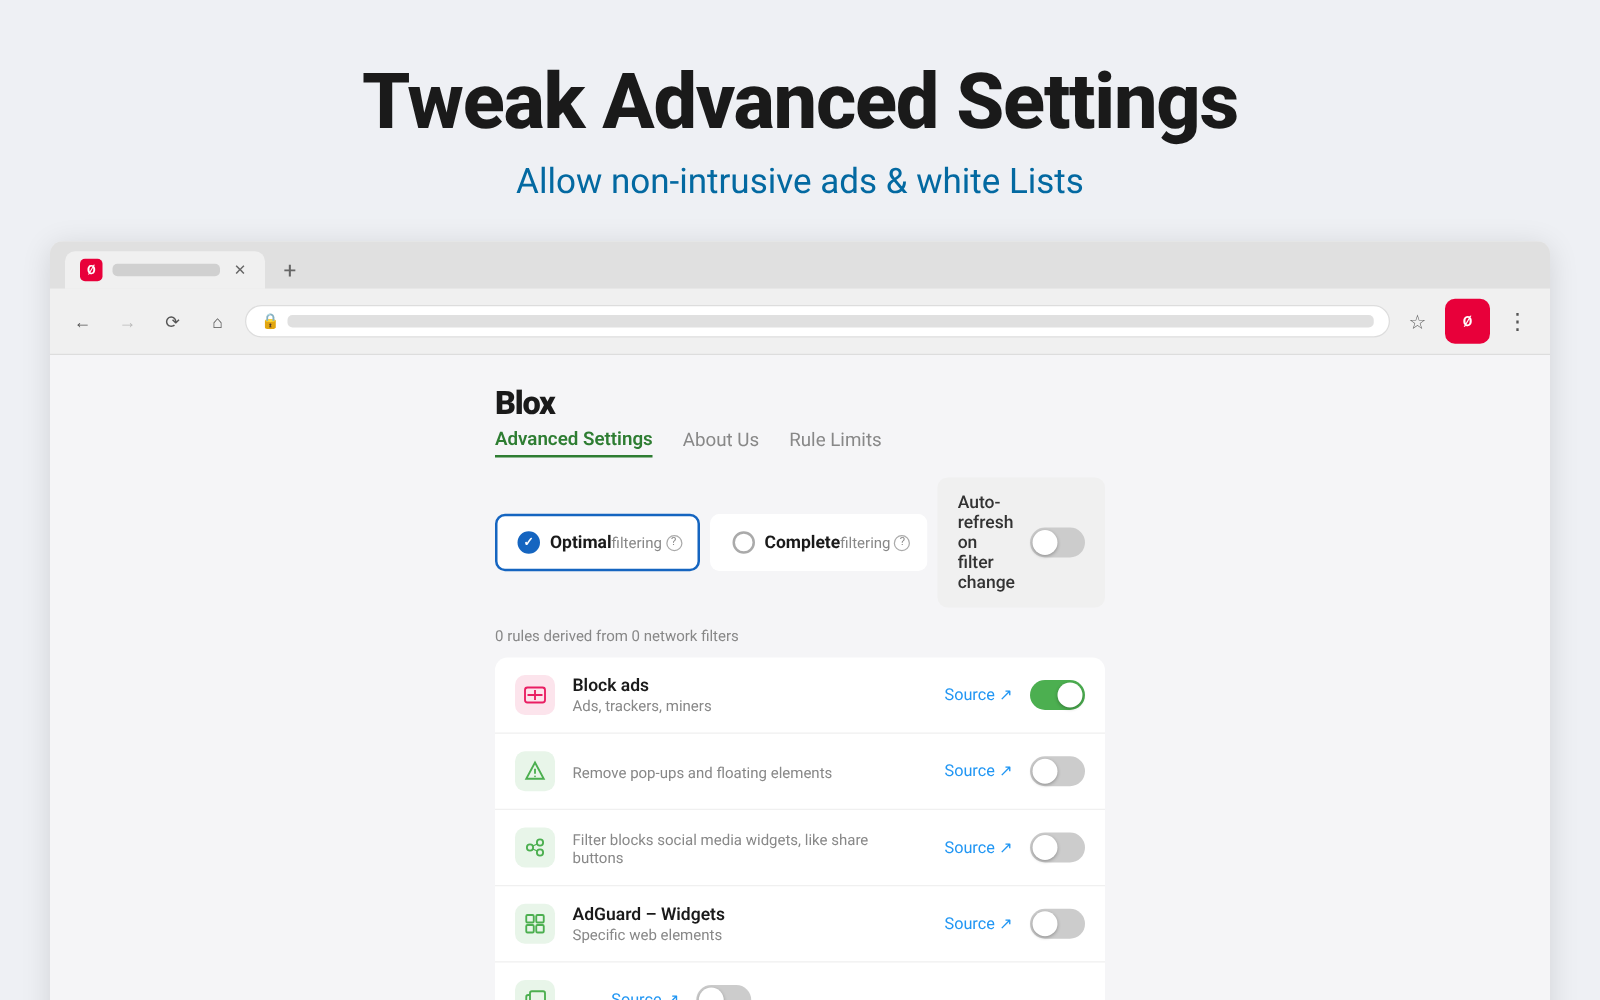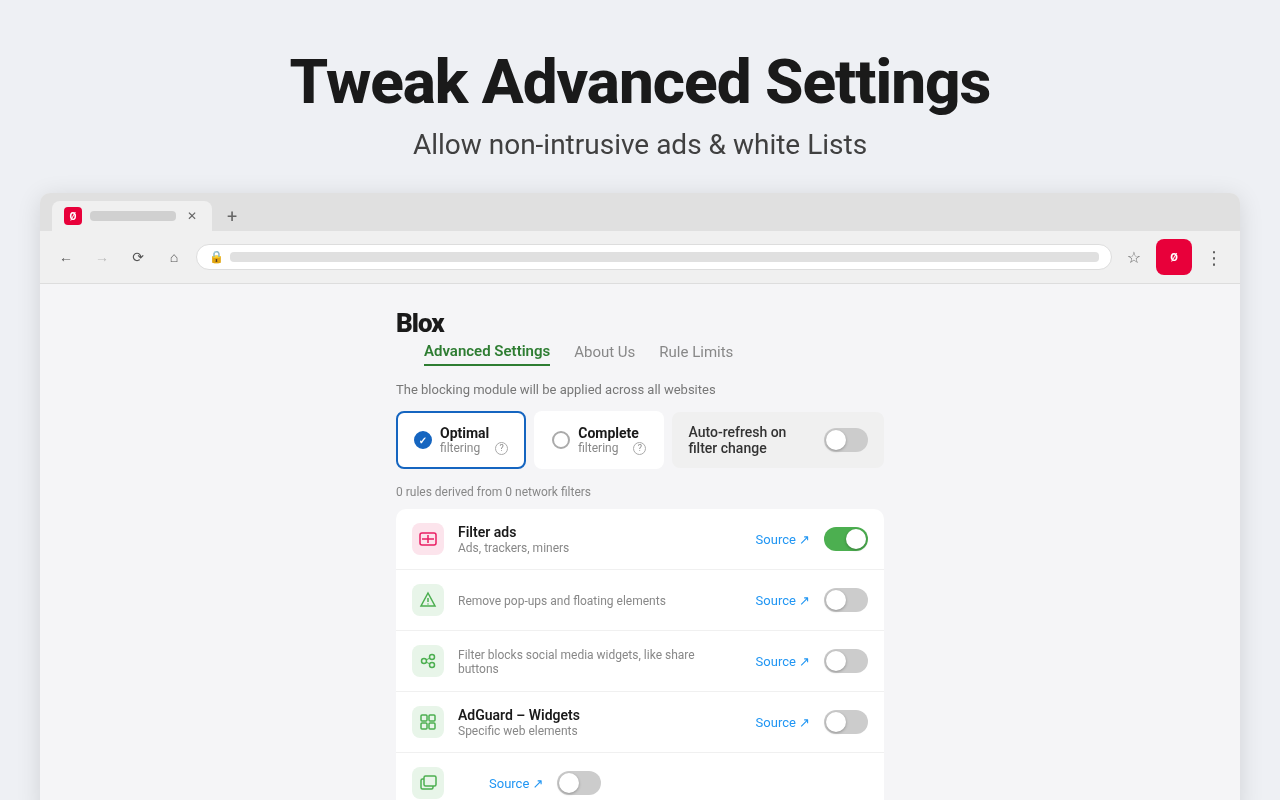--- a/index.html
+++ b/index.html
@@ -18,21 +18,21 @@
     }
     .page-title {
       font-size: 62px;
       font-weight: 800;
       color: #1a1a1a;
       letter-spacing: -1px;
       line-height: 1.1;
     }
     .page-subtitle {
       font-size: 28px;
-      color: #404040;
+      color: #0369a1;
       margin-top: 12px;
       font-weight: 400;
     }
 
     
     .browser-chrome {
       width: 1200px;
       background: #f0f0f0;
       border-radius: 10px 10px 0 0;
       box-shadow: 0 4px 24px rgba(0,0,0,0.12);
@@ -196,21 +196,20 @@
       color: #1a1a1a;
       letter-spacing: -1px;
       margin-bottom: 4px;
     }
 
     .app-nav {
       display: flex;
       gap: 24px;
       margin-bottom: 16px;
       align-items: center;
-      margin-left: 28px;
     }
     .app-nav-item {
       font-size: 15px;
       cursor: pointer;
       padding-bottom: 4px;
       color: #888;
       text-decoration: none;
       font-weight: 400;
     }
     .app-nav-item.active {
@@ -270,33 +269,33 @@
       flex-shrink: 0;
     }
     .filter-radio-check::after {
       content: '✓';
       color: white;
       font-size: 10px;
       font-weight: 700;
     }
     .filter-label-wrap {
       display: flex;
-      flex-direction: column;
+      flex-direction: row;
     }
     .filter-name {
       font-weight: 700;
       font-size: 14px;
       color: #1a1a1a;
     }
     .filter-sub {
       font-size: 12px;
       color: #888;
       display: flex;
       align-items: center;
-      gap: 15px;
+      gap: 3px;
     }
     .filter-info {
       width: 13px;
       height: 13px;
       border-radius: 50%;
       border: 1px solid #aaa;
       display: inline-flex;
       align-items: center;
       justify-content: center;
       font-size: 9px;
@@ -455,21 +454,20 @@
   <div class="browser-content">
     <div class="app-container">
 
       <div class="app-logo">Blox</div>
       <div class="app-nav">
         <a class="app-nav-item active">Advanced Settings</a>
         <a class="app-nav-item">About Us</a>
         <a class="app-nav-item">Rule Limits</a>
       </div>
 
-      <p class="app-description">The blocking module will be applied across all websites</p>
 
       <div class="filter-row">
 
         <div class="filter-option selected">
           <div class="filter-radio-check"></div>
           <div class="filter-label-wrap">
             <span class="filter-name">Optimal</span>
             <span class="filter-sub">
               <span>filtering</span>
               <span class="filter-info">?</span>
@@ -505,21 +503,21 @@
 
         <div class="filter-item">
           <div class="filter-item-icon ads">
             <svg width="18" height="18" viewBox="0 0 18 18" fill="none">
               <rect x="1" y="3" width="16" height="12" rx="2" stroke="#e91e63" stroke-width="1.5" fill="none"></rect>
               <line x1="3" y1="9" x2="15" y2="9" stroke="#e91e63" stroke-width="1.5"></line>
               <line x1="9" y1="5" x2="9" y2="13" stroke="#e91e63" stroke-width="1.5"></line>
             </svg>
           </div>
           <div class="filter-item-text">
-            <div class="filter-item-name">Filter ads</div>
+            <div class="filter-item-name">Block ads</div>
             <div class="filter-item-desc">Ads, trackers, miners</div>
           </div>
           <a class="filter-item-source">Source ↗</a>
           <div class="toggle">
             <div class="toggle-track on">
               <div class="toggle-thumb"></div>
             </div>
           </div>
         </div>
 

